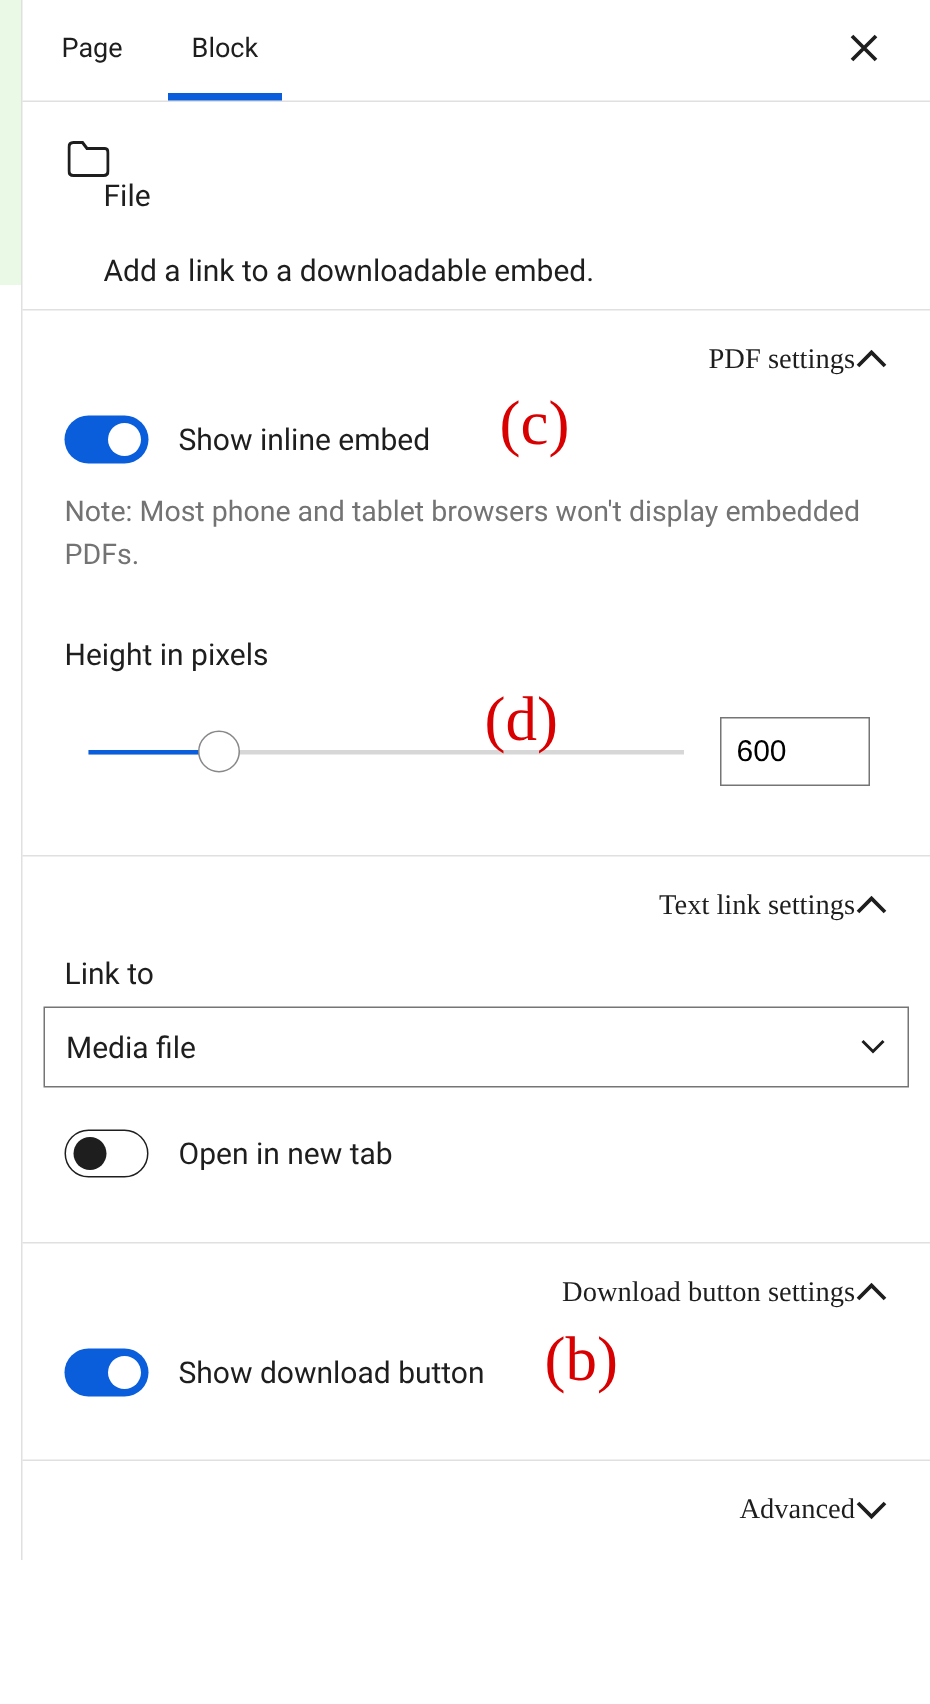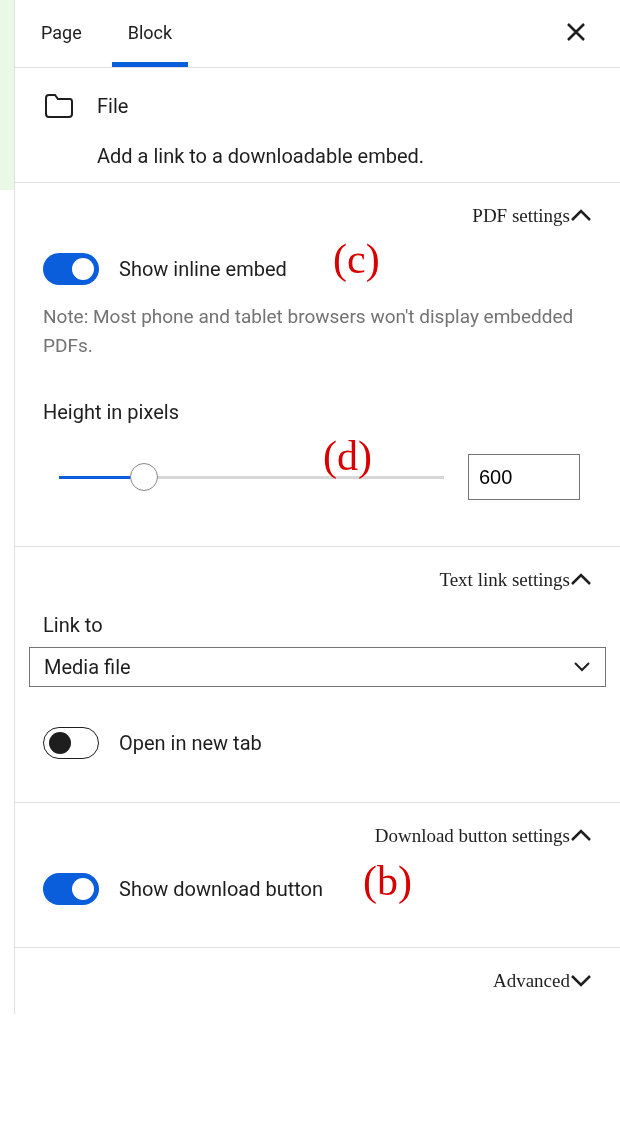--- a/index.html
+++ b/index.html
@@ -48,20 +48,21 @@
     .close-btn {
       margin-left: auto;
       font-size: 24px;
       cursor: pointer;
       padding: 6px 8px 18px 8px;
     }
     .block-header {
       display: flex;
       align-items: flex-start;
       padding: 26px 30px 14px 30px;
+      flex-direction: column;
     }
     .file-icon {
       width: 28px;
       height: 24px;
       flex-shrink: 0;
       margin-top: 0;
     }
     .block-header-text { margin-left: 24px; }
     .block-title { font-size: 20px; margin-bottom: 26px; }
     .block-desc { font-size: 20px; color: #1e1e1e; }
@@ -137,39 +138,39 @@
       position: absolute;
       width: 28px;
       height: 28px;
       border-radius: 50%;
       background: #fff;
       border: 1px solid #888;
       top: -13px;
       transform: translateX(-50%);
     }
     .slider-input {
-      width: 112px;
+      width: 100px;
       height: 46px;
       border: 1px solid #757575;
       font-size: 20px;
       padding: 0 10px;
     }
     .field-label { font-size: 20px; margin-bottom: 10px; }
     .select {
       width: 100%;
-      height: 40px;
+      height: 54px;
       border: 1px solid #757575;
       font-size: 20px;
       padding: 0 14px;
       background: #fff;
       display: flex;
       align-items: center;
       justify-content: space-between;
       cursor: pointer;
-      margin-bottom: 40px;
+      margin-bottom: 28px;
     }
     .annotation {
       font-family: Georgia, serif;
       font-size: 42px;
       color: #d80000;
       position: absolute;
       pointer-events: none;
       font-weight: 400;
     }
   </style>

